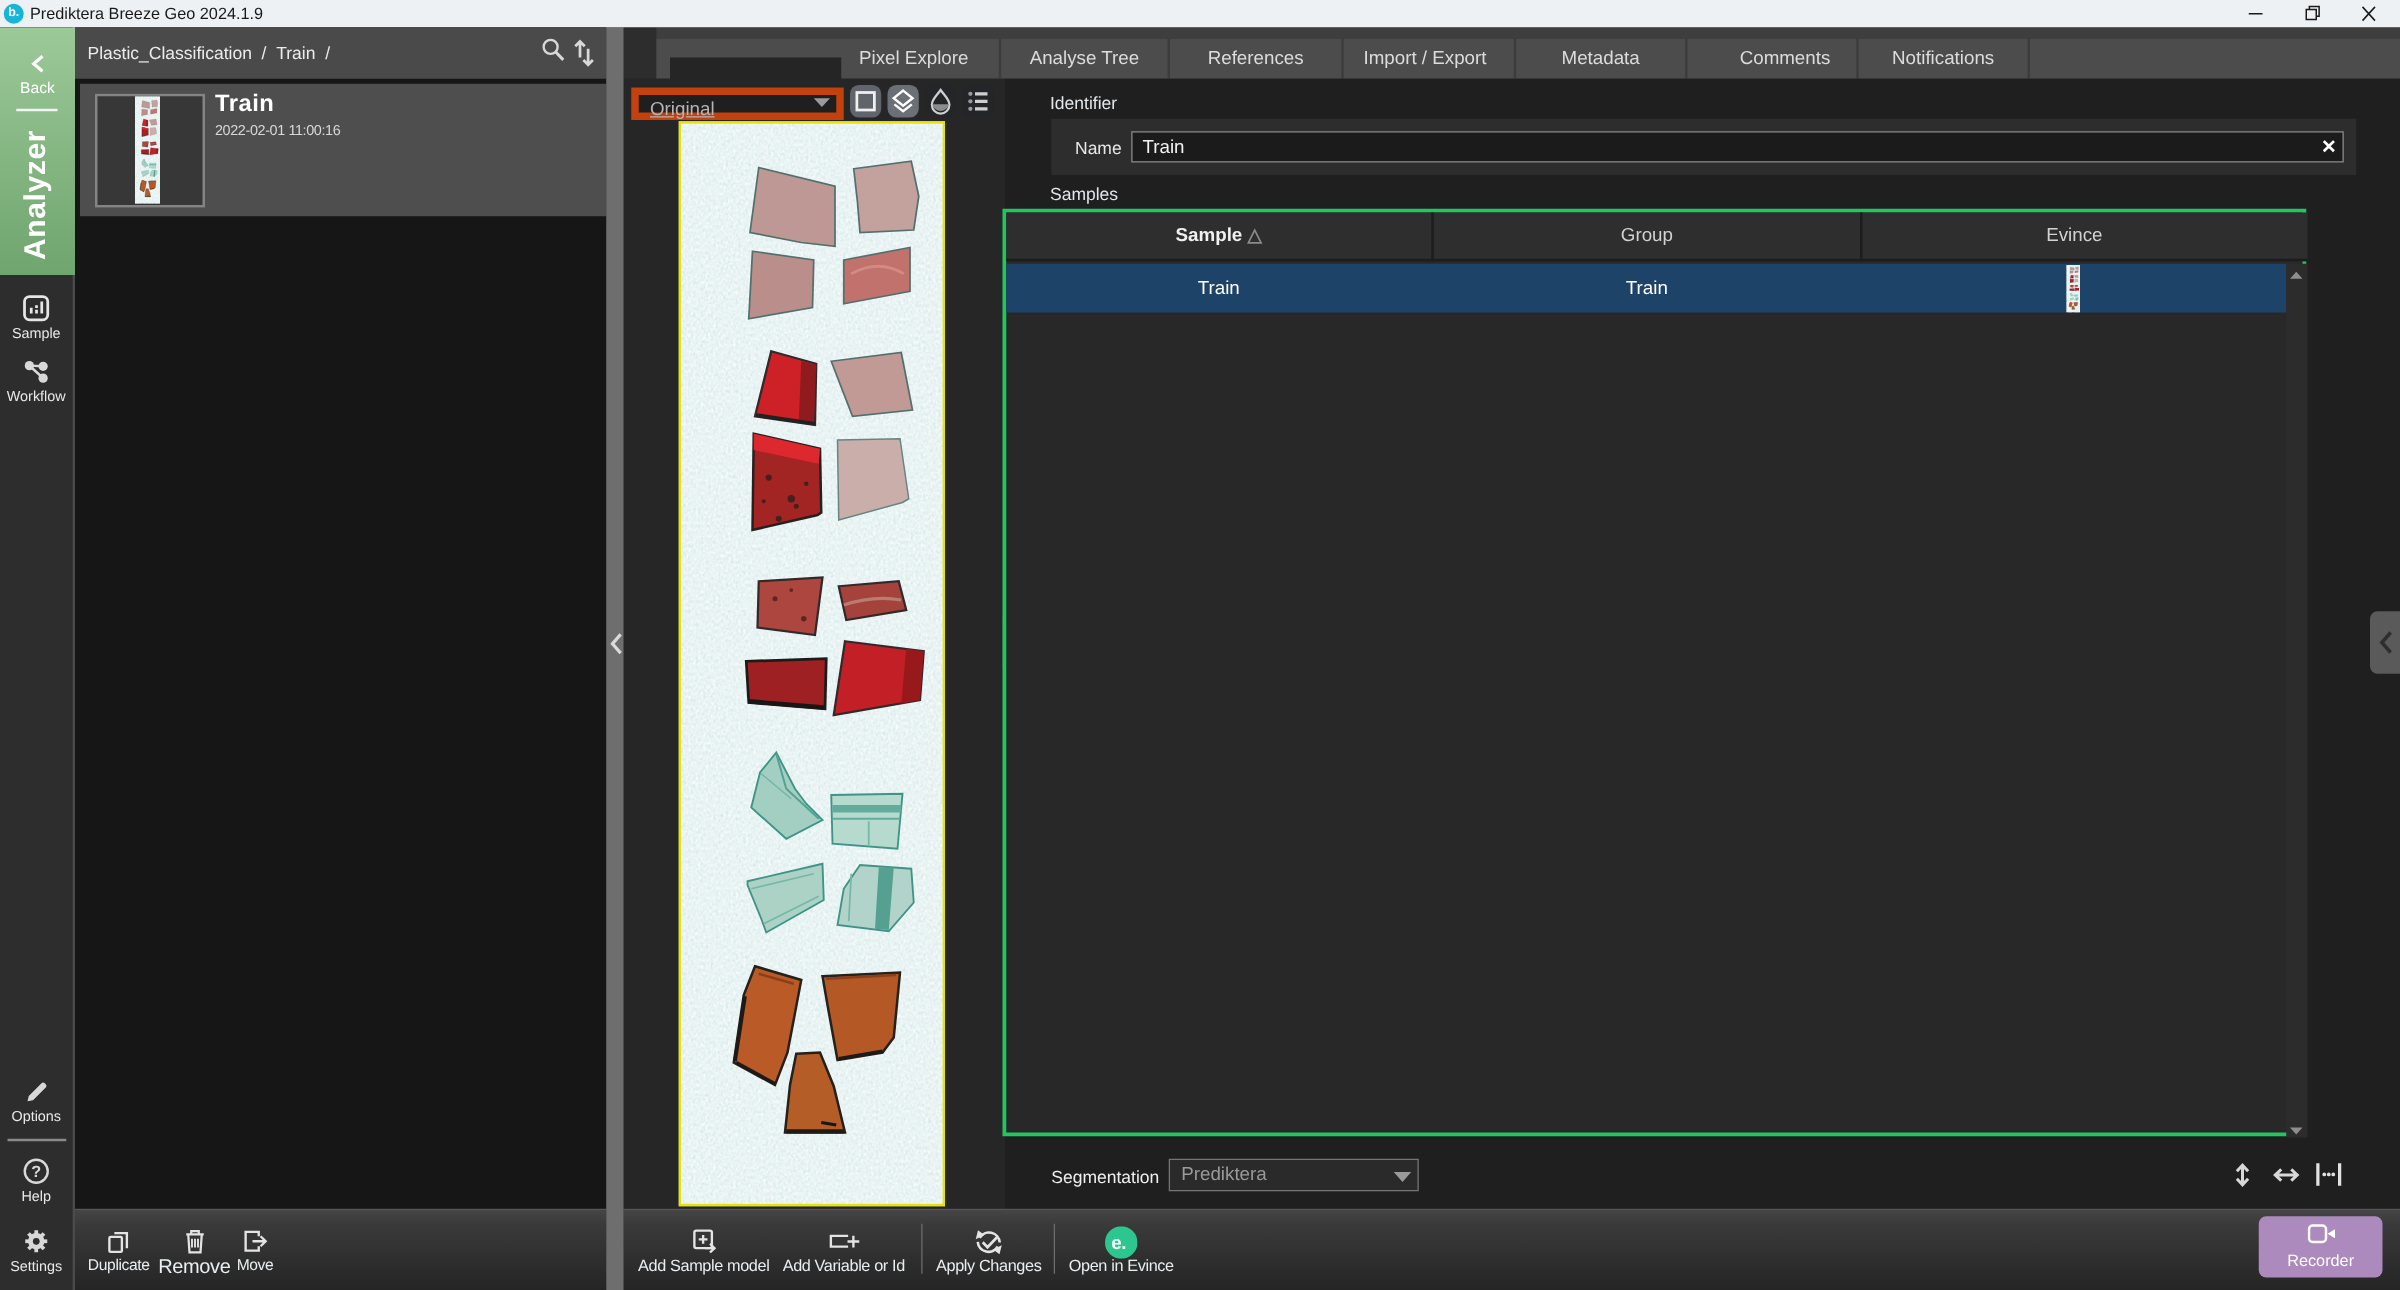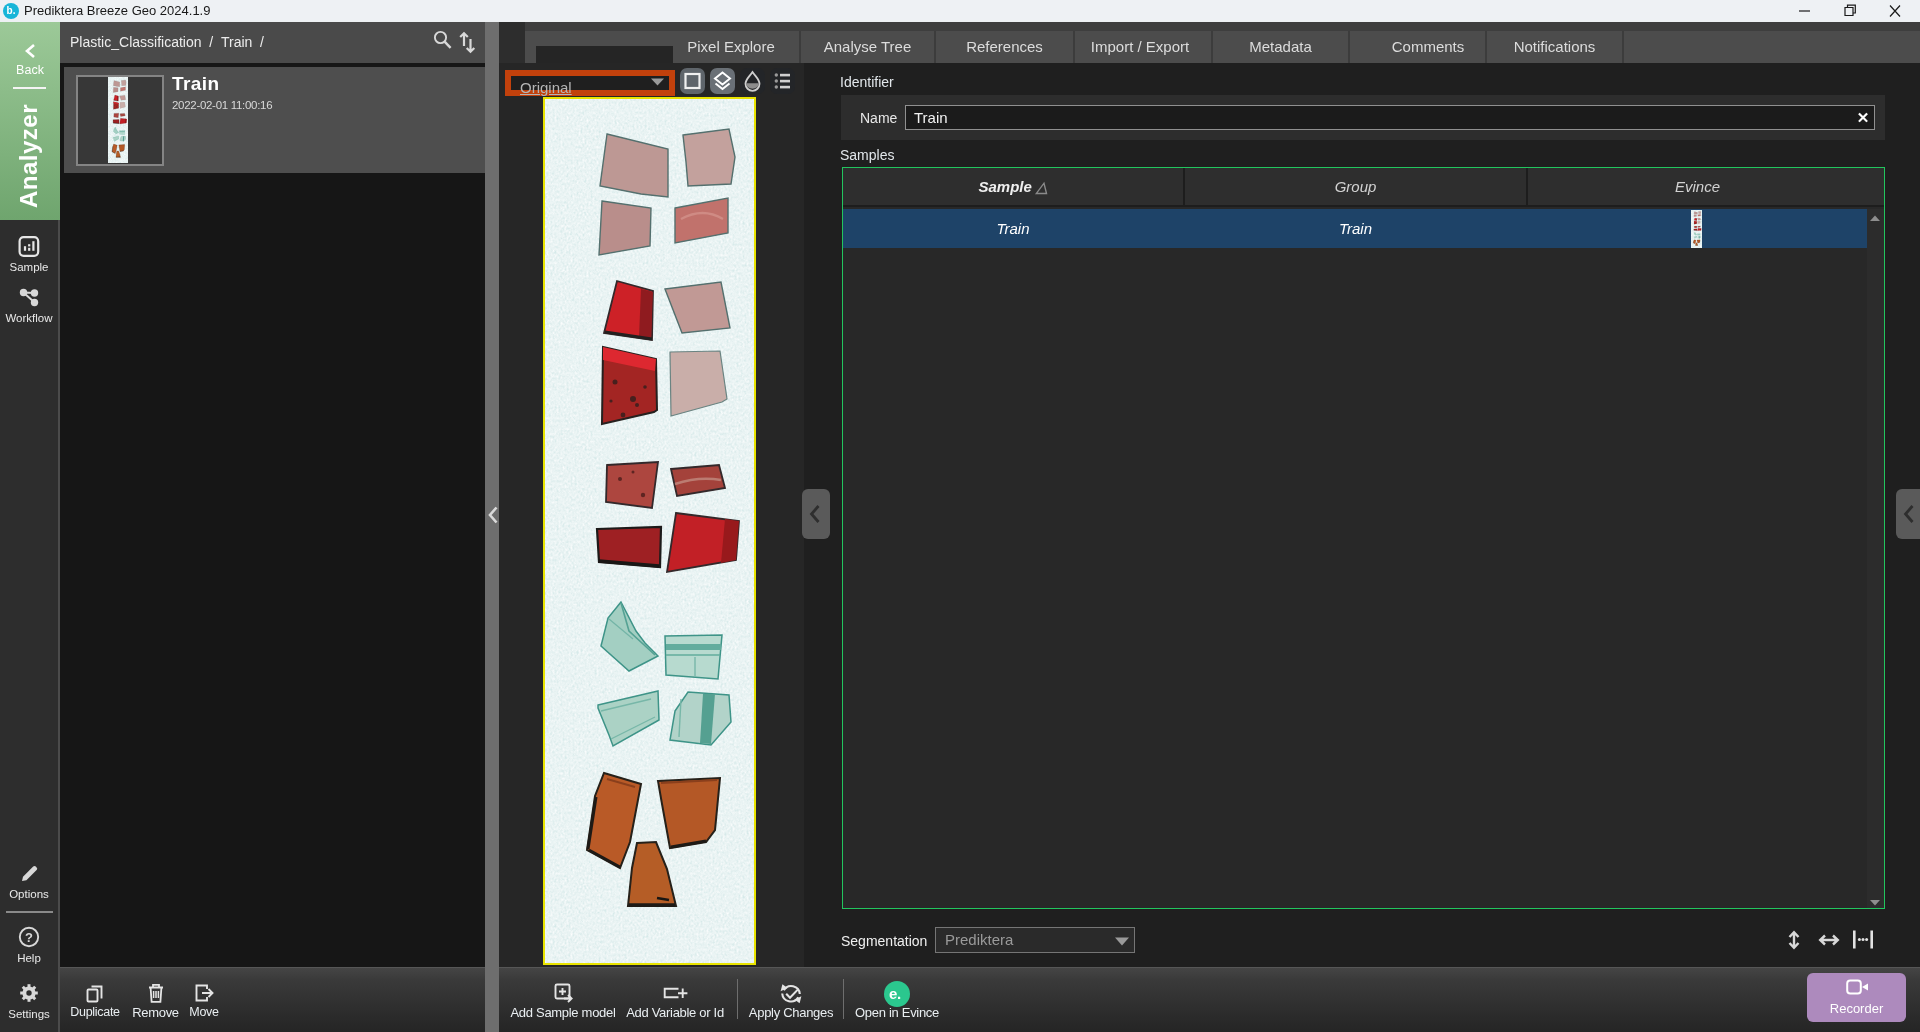--- a/index.html
+++ b/index.html
@@ -51,21 +51,21 @@
 #rightpanel{left:804px;top:63px;width:1116px;height:904px;background:#1f1f1f;}
 .collapsebtn{width:28px;height:50px;background:#5a5a5a;border-radius:6px;}
 #identlbl{left:840px;top:74px;font-size:14px;color:#e2e7eb;}
 #namepanel{left:841px;top:95px;width:1044px;height:45px;background:#2d2d2d;}
 #namelbl{left:860px;top:110px;font-size:14px;color:#e8e8e8;}
 #nameinput{left:905px;top:105px;width:970px;height:25px;background:#1b1b1b;border:1px solid #909090;
   color:#f2f2f2;font-size:15px;line-height:23px;padding-left:8px;}
 #nameclear{left:1851px;top:105px;width:24px;height:25px;color:#fff;font-size:15px;font-weight:bold;
   text-align:center;line-height:25px;}
 #sampleslbl{left:840px;top:147px;font-size:14px;color:#e2e7eb;}
-#table{left:842px;top:167px;width:1043px;height:742px;border:1px solid #22c55e;background:#282828;font-style:italic;}
+#table{left:802px;top:167px;width:1043px;height:742px;border:3px solid #22c55e;background:#282828;}
 #thead{left:0;top:0;width:1041px;height:39px;background:#2e2e2e;border-bottom:2px solid #1d1d1d;}
 .hcell{top:0;height:37px;line-height:37px;text-align:center;font-size:15px;color:#d2d2d2;}
 .hsep{top:0;width:2px;height:39px;background:#1d1d1d;}
 #trow{left:0;top:41px;width:1024px;height:39px;background:#1e4368;color:#fff;font-size:15px;}
 .rcell{top:0;height:39px;line-height:39px;text-align:center;}
 #sgutter{left:1024px;top:41px;width:17px;height:699px;background:#2c2c2c;}
 #seglbl{left:841px;top:933px;font-size:14px;color:#f0f0f0;}
 #segdd{left:935px;top:927px;width:200px;height:26px;background:#2a2a2a;border:1px solid #757575;
   color:#9a9a9a;font-size:15px;line-height:24px;padding-left:9px;}
 #recorder{left:1807px;top:973px;width:99px;height:49px;background:#ad8abd;border-radius:6px;color:#fff;}
@@ -163,21 +163,21 @@
       <path d="M8.5 5.5h10v12" fill="none" stroke="#e4e4e4" stroke-width="1.9"></path>
       <rect x="4.5" y="8.5" width="10" height="12" rx="1" fill="none" stroke="#e4e4e4" stroke-width="1.9"></rect>
     </svg>
   <div class="lbl" style="font-size:12.5px">Duplicate</div>
 </div>
 <div class="abs tbbtn" style="left:128px;width:55px;">
   <svg width="22" height="24" viewBox="0 0 22 24">
       <path d="M4 6.5h14 M8 6V3.8h6V6 M5.6 6.8l1 14h8.8l1-14" fill="none" stroke="#e4e4e4" stroke-width="1.8"></path>
       <path d="M8.6 10v7 M11 10v7 M13.4 10v7" stroke="#e4e4e4" stroke-width="1.5"></path>
     </svg>
-  <div class="lbl" style="font-size:13px">Remove</div>
+  <div class="lbl" style="font-size:16px">Remove</div>
 </div>
 <div class="abs tbbtn" style="left:180px;width:48px;">
   <svg width="24" height="24" viewBox="0 0 24 24">
       <path d="M15 8V4.5H4.5v15H15V16" fill="none" stroke="#e4e4e4" stroke-width="1.9"></path>
       <path d="M10 12h10 M16.5 8l4 4-4 4" fill="none" stroke="#e4e4e4" stroke-width="1.9"></path>
     </svg>
   <div class="lbl" style="font-size:12.5px">Move</div>
 </div>
 
 <div class="abs" id="lsplit"></div>

